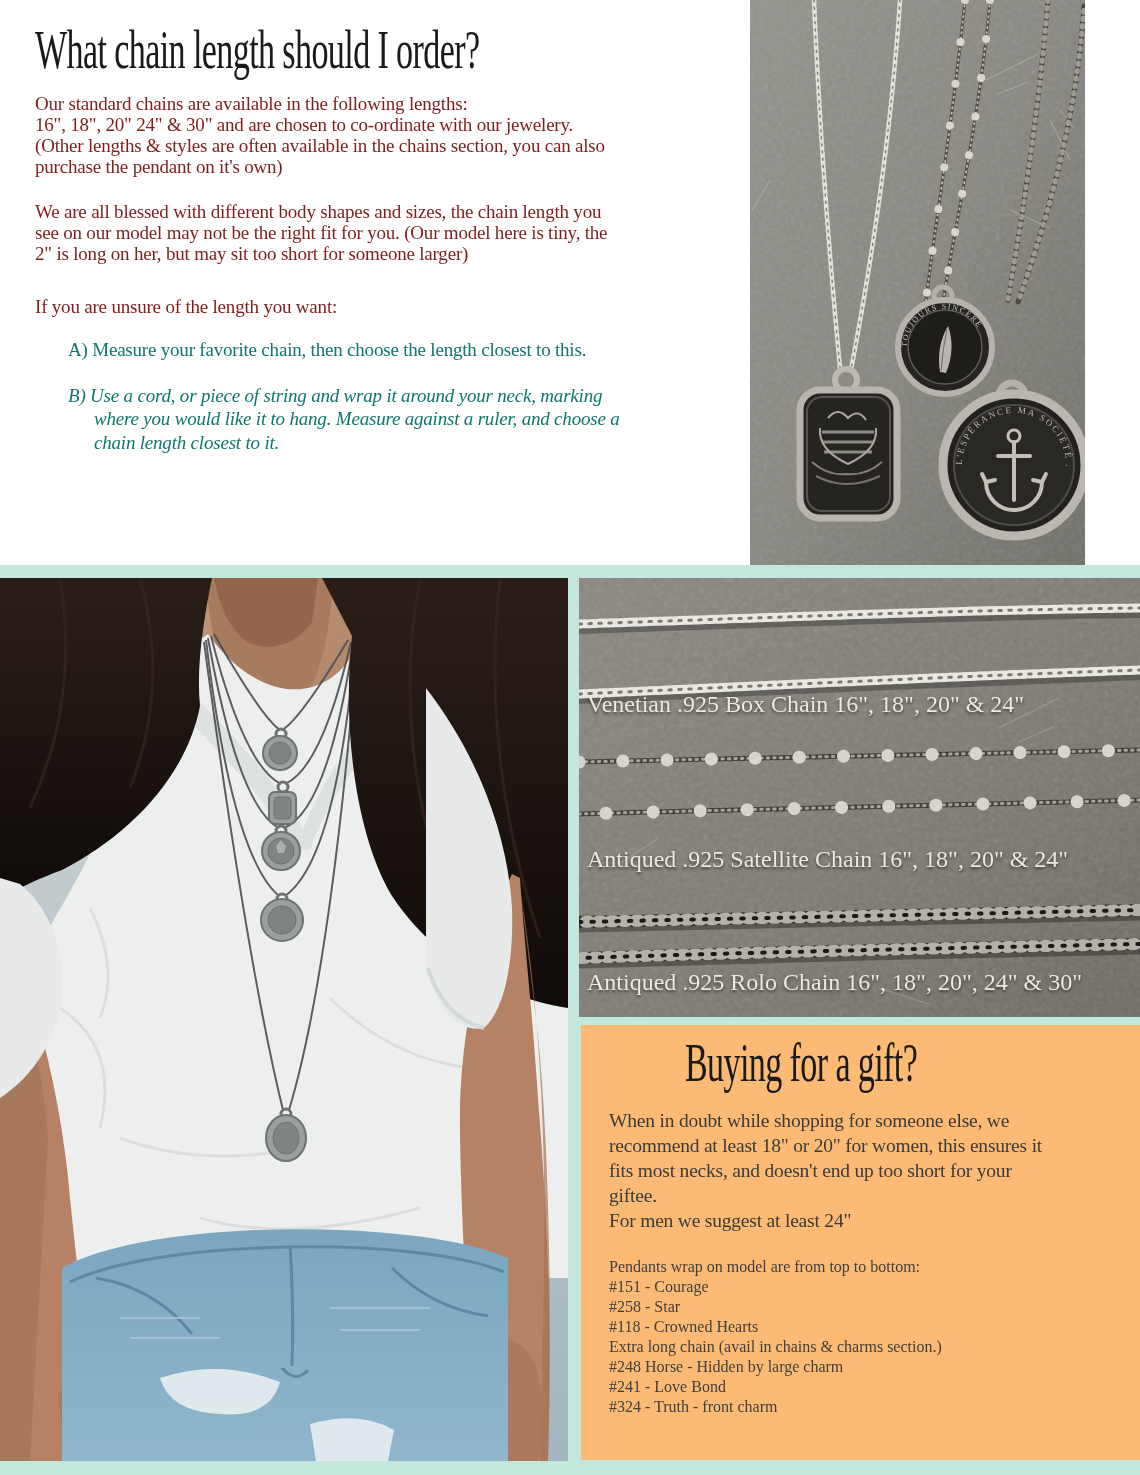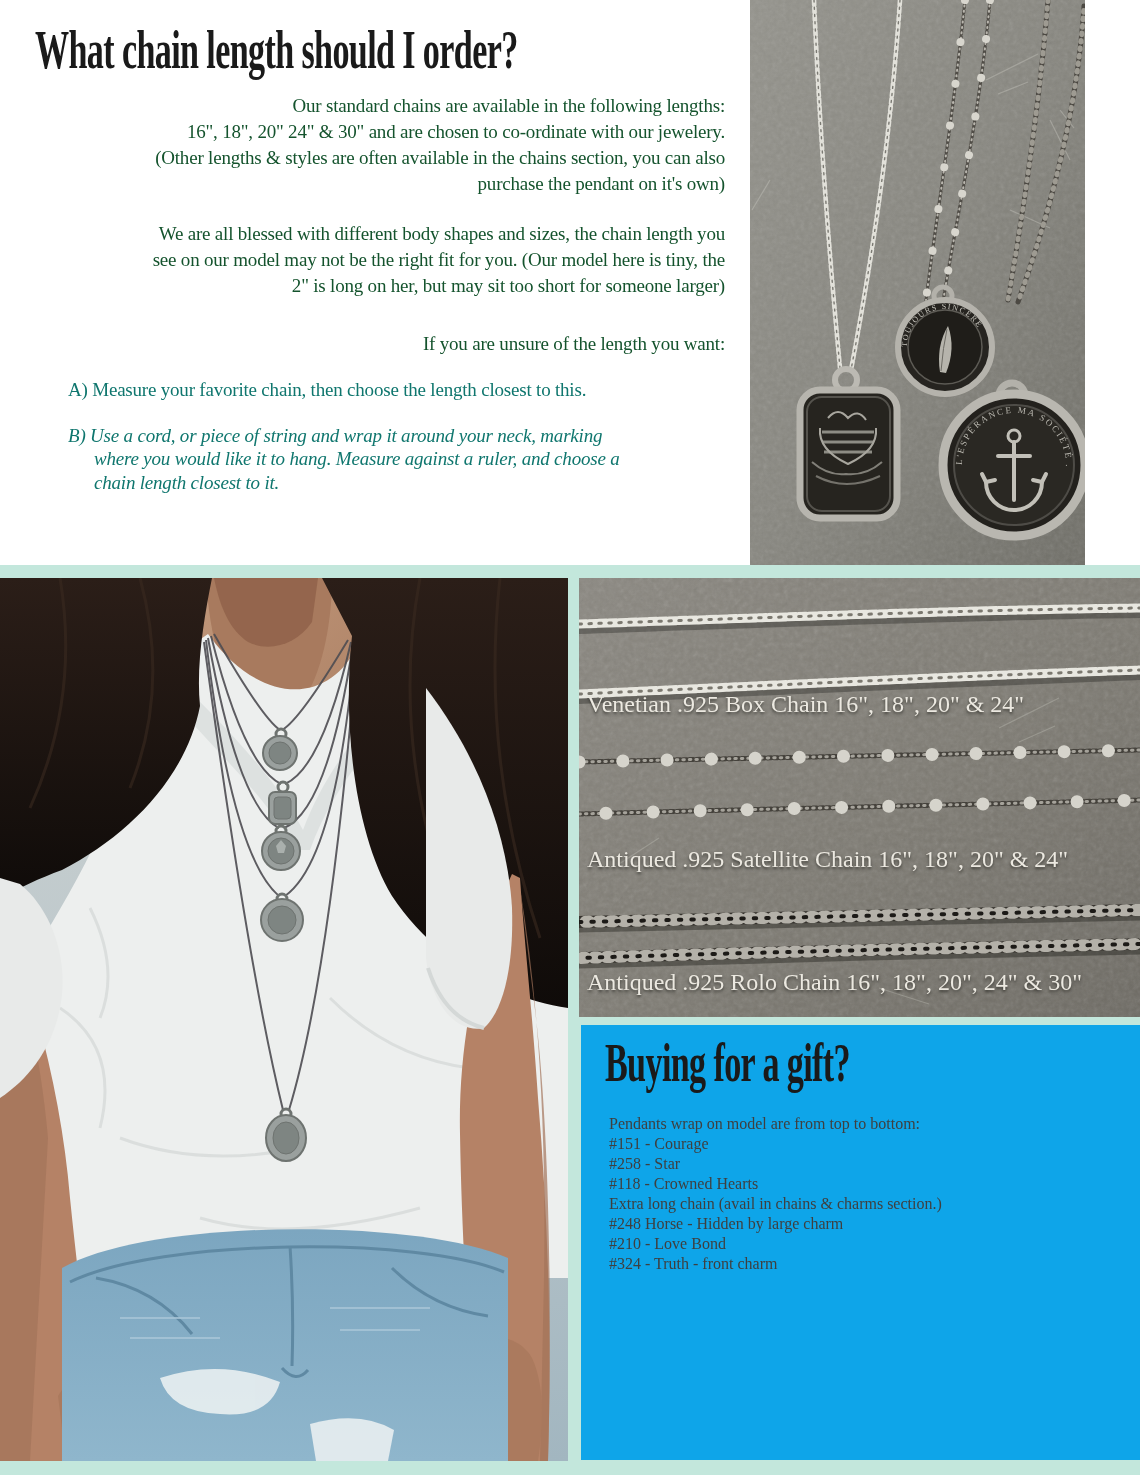--- a/index.html
+++ b/index.html
@@ -2,23 +2,23 @@
 <html><head>
 <meta charset="utf-8">
 <style>
   html,body{margin:0;padding:0;background:#ffffff;}
   .canvas{position:relative;width:1140px;height:1475px;overflow:hidden;background:#ffffff;
           font-family:"Liberation Serif", serif;color:#383838;}
   .teal-band{position:absolute;left:0;top:565px;width:1140px;height:910px;background:#c3e7dc;}
 
   
   .intro{position:absolute;left:35px;top:22px;width:690px;}
-  .h-display{font-weight:700;color:#1a1a1a;font-size:55px;line-height:55px;margin:0;}
+  .h-display{font-weight:400;color:#1a1a1a;font-size:55px;line-height:55px;margin:0;text-align:center;}
   .squeeze{display:inline-block;transform:scaleX(.62);transform-origin:0 0;white-space:nowrap;letter-spacing:-1px;}
-  .para{white-space:pre-line;font-size:19px;line-height:26px;letter-spacing:-.2px;margin:0;color:#14532d;text-align:right;}
+  .para{white-space:pre-line;font-size:19px;line-height:21px;letter-spacing:-.2px;margin:0;color:#7f1d1d;}
   .p1{margin-top:16px;}
   .p2{margin-top:24px;}
   .p3{margin-top:32px;}
   .opt{white-space:pre-line;font-size:19px;line-height:23.5px;letter-spacing:-.2px;color:#0f766e;
        margin:0 0 0 33px;padding-left:26px;text-indent:-26px;}
   .opt-a{margin-top:21px;}
   .opt-b{margin-top:22px;font-style:italic;}
 
   
   .photo{position:absolute;overflow:hidden;}
@@ -27,21 +27,21 @@
   .photo-model{left:0;top:578px;width:568px;height:883px;}
   .photo-chains{left:579px;top:578px;width:561px;height:439px;}
 
   .chain-label{position:absolute;color:#ece9e1;font-size:24px;line-height:28px;white-space:nowrap;
                text-shadow:0 2px 3px rgba(25,25,20,.65);}
   .cl1{left:587px;top:690px;}
   .cl2{left:587px;top:845px;}
   .cl3{left:587px;top:968px;}
 
   
-  .gift-panel{position:absolute;left:581px;top:1025px;width:559px;height:435px;background:#0ea5e9;}
+  .gift-panel{position:absolute;left:581px;top:1025px;width:559px;height:435px;background:#fdba74;}
   .gift-h{margin:10px 0 0 24px;}
   .gift-para{white-space:pre-line;font-size:19.5px;line-height:25px;letter-spacing:-.2px;
              margin:18px 24px 0 28px;color:#3a3a3a;}
   .gift-list{margin:24px 0 0 28px;font-size:16px;line-height:20px;color:#3f3f3f;}
   .gift-list div{margin:0;}
   .extra-intro{margin-top:16px;}
 </style>
 </head>
 <body>
 
@@ -328,24 +328,29 @@
       </g>
     </svg>
   </div>
 
   <div class="chain-label cl1">Venetian .925 Box Chain 16", 18", 20" &amp; 24"</div>
   <div class="chain-label cl2">Antiqued .925 Satellite Chain 16", 18", 20" &amp; 24"</div>
   <div class="chain-label cl3">Antiqued .925 Rolo Chain 16", 18", 20", 24" &amp; 30"</div>
 
   <div class="gift-panel">
     <h2 class="h-display gift-h"><span class="squeeze">Buying for a gift?</span></h2>
+    <p class="gift-para">When in doubt while shopping for someone else, we
+recommend at least 18" or 20" for women, this ensures it
+fits most necks, and doesn't end up too short for your
+giftee.
+For men we suggest at least 24"</p>
     <div class="gift-list">
       <div>Pendants wrap on model are from top to bottom:</div>
       <div>#151 - Courage</div>
       <div>#258 - Star</div>
       <div>#118 - Crowned Hearts</div>
       <div class="extra-intro">Extra long chain (avail in chains &amp; charms section.)</div>
       <div>#248 Horse - Hidden by large charm</div>
-      <div>#210 - Love Bond</div>
+      <div>#241 - Love Bond</div>
       <div>#324 - Truth - front charm</div>
     </div>
   </div>
 </div>
 
 </body></html>

